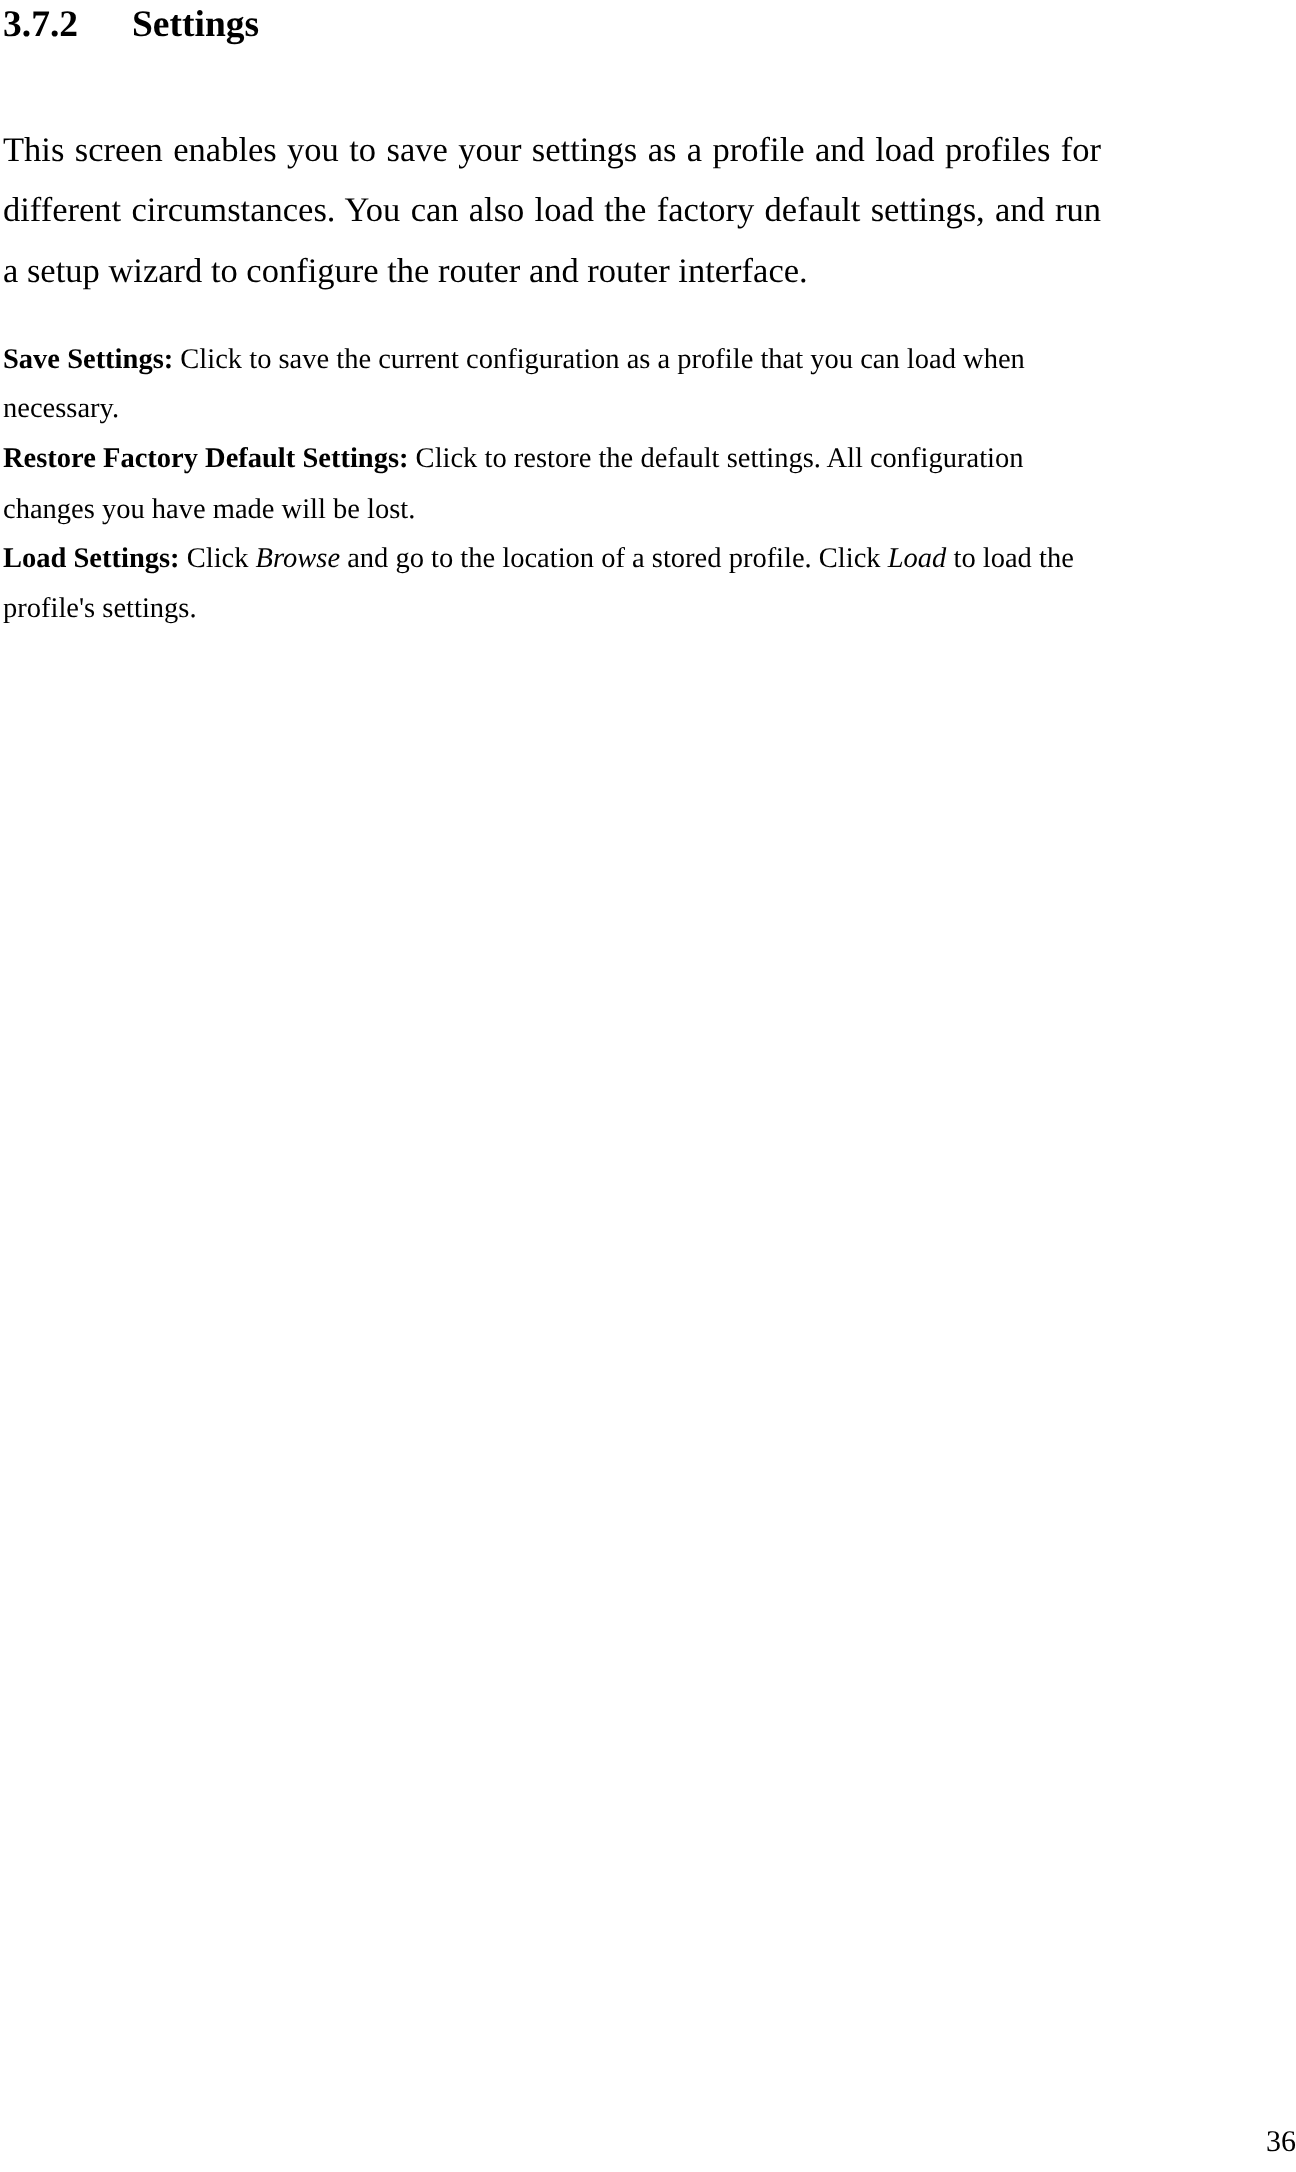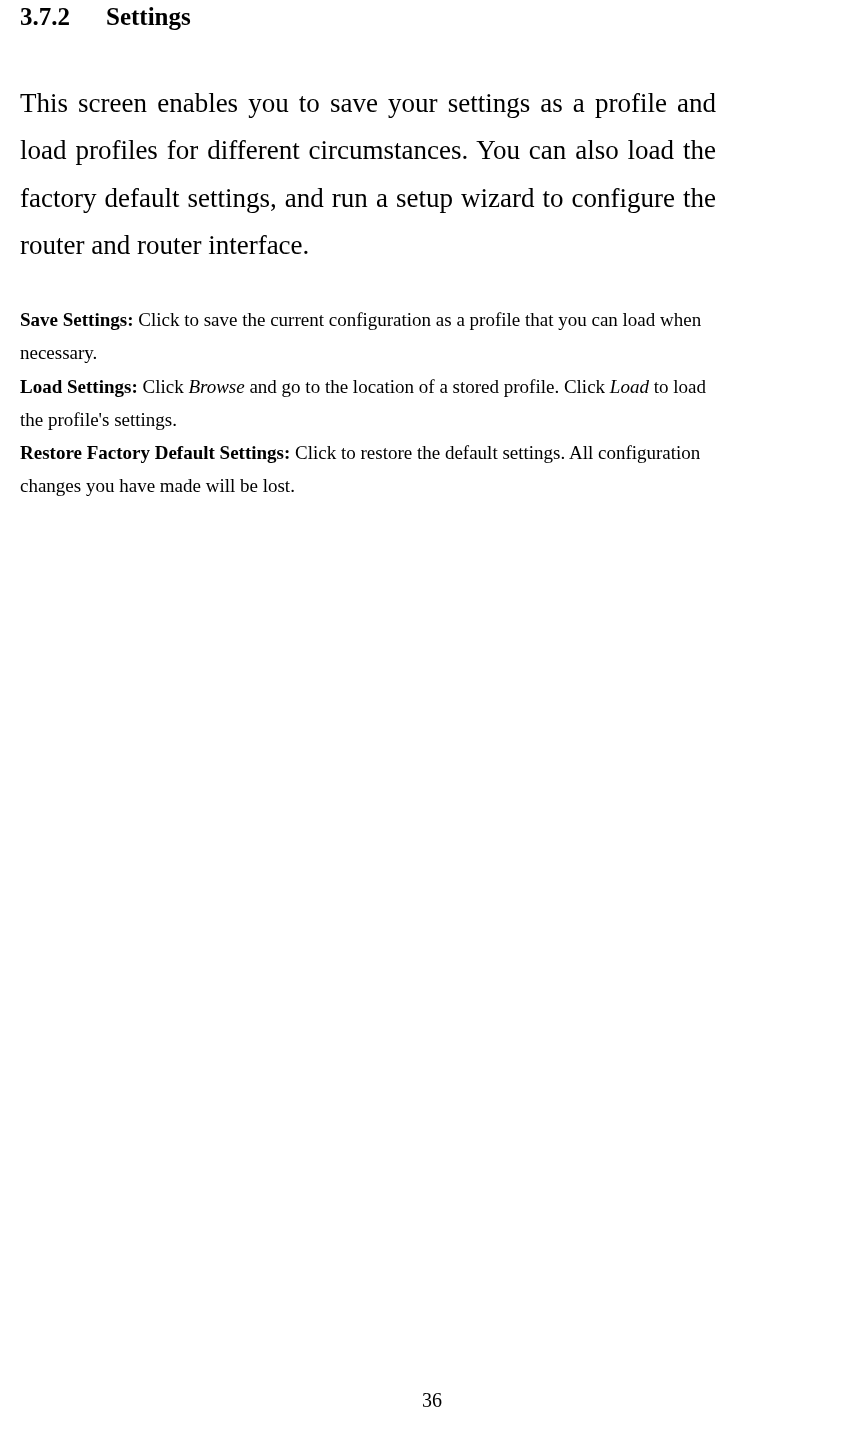--- a/index.html
+++ b/index.html
@@ -10,76 +10,76 @@
     height: 1448px;
     background: #ffffff;
     font-family: "Times New Roman", Times, serif;
     color: #000000;
   }
   .page {
     position: relative;
     width: 736px;
     height: 1448px;
     box-sizing: border-box;
-    padding: 0 20px;
+    padding: 0 2px;
   }
   .heading {
     font-size: 25px;
     font-weight: bold;
     line-height: 1.2;
     margin-top: 0;
     padding-top: 2px;
     margin-bottom: 48px;
   }
   .heading .num {
     display: inline-block;
     margin-right: 36px;
   }
   .intro {
-    font-size: 27px;
+    font-size: 23px;
     line-height: 1.75;
     text-align: justify;
     text-justify: inter-word;
-    margin-bottom: 34px;
+    margin-bottom: 22px;
     font-family: Liberation Serif, serif;
   }
   .para {
     font-size: 19px;
     line-height: 1.75;
     margin: 0;
   }
   .bold { font-weight: bold; }
   .italic { font-style: italic; }
   .page-num {
     position: absolute;
-    bottom: 36px;
+    bottom: 8px;
     left: 0;
     width: 864px;
-    text-align: center;
+    text-align: right;
     font-size: 20px;
   }
 </style>
 </head>
 <body>
 
 <div class="page">
 
   <div class="heading">
     <span class="num">3.7.2</span><span>Settings</span>
   </div>
 
   <p class="intro">This screen enables you to save your settings as a profile and load profiles for different circumstances. You can also load the factory default settings, and run a setup wizard to configure the router and router interface.</p>
 
   <p class="para">
     <span class="bold">Save Settings:</span><span> Click to save the current configuration as a profile that you can load when necessary.</span>
   </p>
 
   <p class="para">
-    <span class="bold">Load Settings:</span><span> Click </span><span class="italic">Browse</span><span> and go to the location of a stored profile. Click </span><span class="italic">Load</span><span> to load the profile's settings.</span>
+    <span class="bold">Restore Factory Default Settings:</span><span> Click to restore the default settings. All configuration changes you have made will be lost.</span>
   </p>
 
   <p class="para">
-    <span class="bold">Restore Factory Default Settings:</span><span> Click to restore the default settings. All configuration changes you have made will be lost.</span>
+    <span class="bold">Load Settings:</span><span> Click </span><span class="italic">Browse</span><span> and go to the location of a stored profile. Click </span><span class="italic">Load</span><span> to load the profile's settings.</span>
   </p>
 
 
   <div class="page-num">36</div>
 </div>
 
 </body></html>

